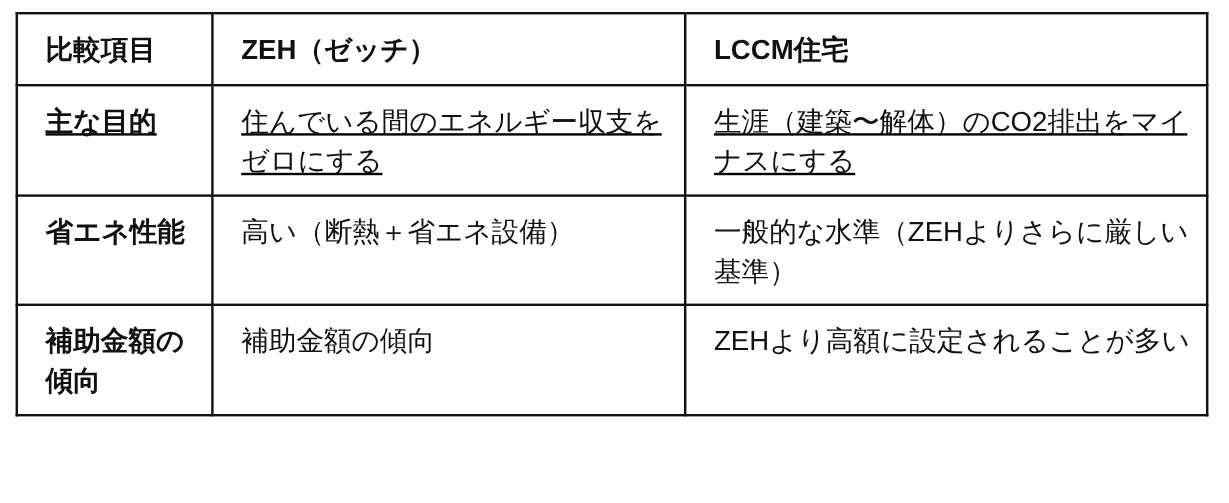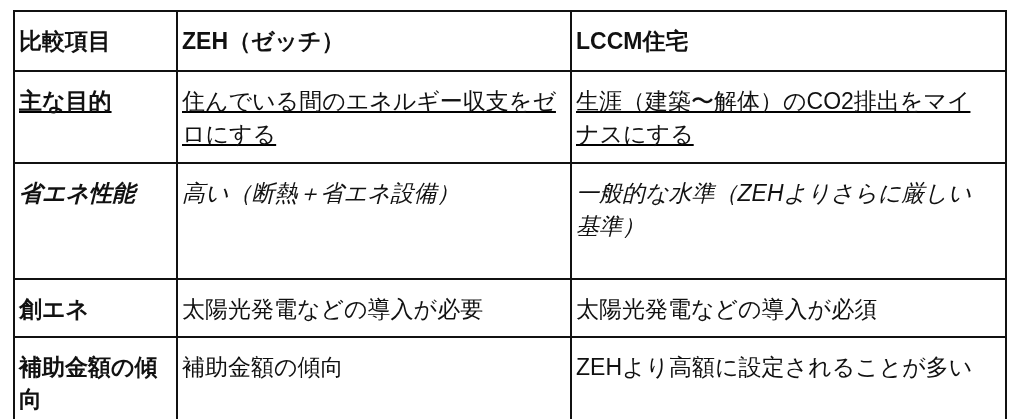--- a/index.html
+++ b/index.html
@@ -27,36 +27,36 @@
     background: #ffffff;
   }
   table.compare col.c1 { width: 163px; }
   table.compare col.c2 { width: 394px; }
   table.compare col.c3 { width: 435px; }
   table.compare th,
   table.compare td {
     border: 2px solid #111111;
     vertical-align: top;
     text-align: left;
-    padding: 13px 12px 10px 4px;
+    padding: 13px 12px 10px 23px;
     font-size: 23px;
     line-height: 1.42;
     color: #111111;
     word-break: break-all;
     overflow-wrap: anywhere;
   }
   table.compare th {
     font-weight: 700;
   }
   table.compare td.row-label {
     font-weight: 700;
   }
   tr.r-head { height: 60px; }
   tr.r-0 { height: 92px; text-decoration: underline; }
-  tr.r-1 { height: 116px; font-style: italic; }
+  tr.r-1 { height: 91px; }
   tr.r-2 { height: 57px; }
   tr.r-3 { height: 92px; margin-top: 44px; }
 </style>
 </head>
 <body>
 
 <div class="stage">
   <table class="compare">
     <colgroup>
       <col class="c1">
@@ -74,25 +74,20 @@
       <tr class="r-0">
         <td class="row-label">主な目的</td>
         <td>住んでいる間のエネルギー収支をゼロにする</td>
         <td>生涯（建築〜解体）のCO2排出をマイナスにする</td>
       </tr>
       <tr class="r-1">
         <td class="row-label">省エネ性能</td>
         <td>高い（断熱＋省エネ設備）</td>
         <td>一般的な水準（ZEHよりさらに厳しい基準）</td>
       </tr>
-      <tr class="r-2">
-        <td class="row-label">創エネ</td>
-        <td>太陽光発電などの導入が必要</td>
-        <td>太陽光発電などの導入が必須</td>
-      </tr>
       <tr class="r-3">
         <td class="row-label">補助金額の傾向</td>
         <td>補助金額の傾向</td>
         <td>ZEHより高額に設定されることが多い</td>
       </tr>
     </tbody>
   </table>
 </div>
 
 </body></html>

